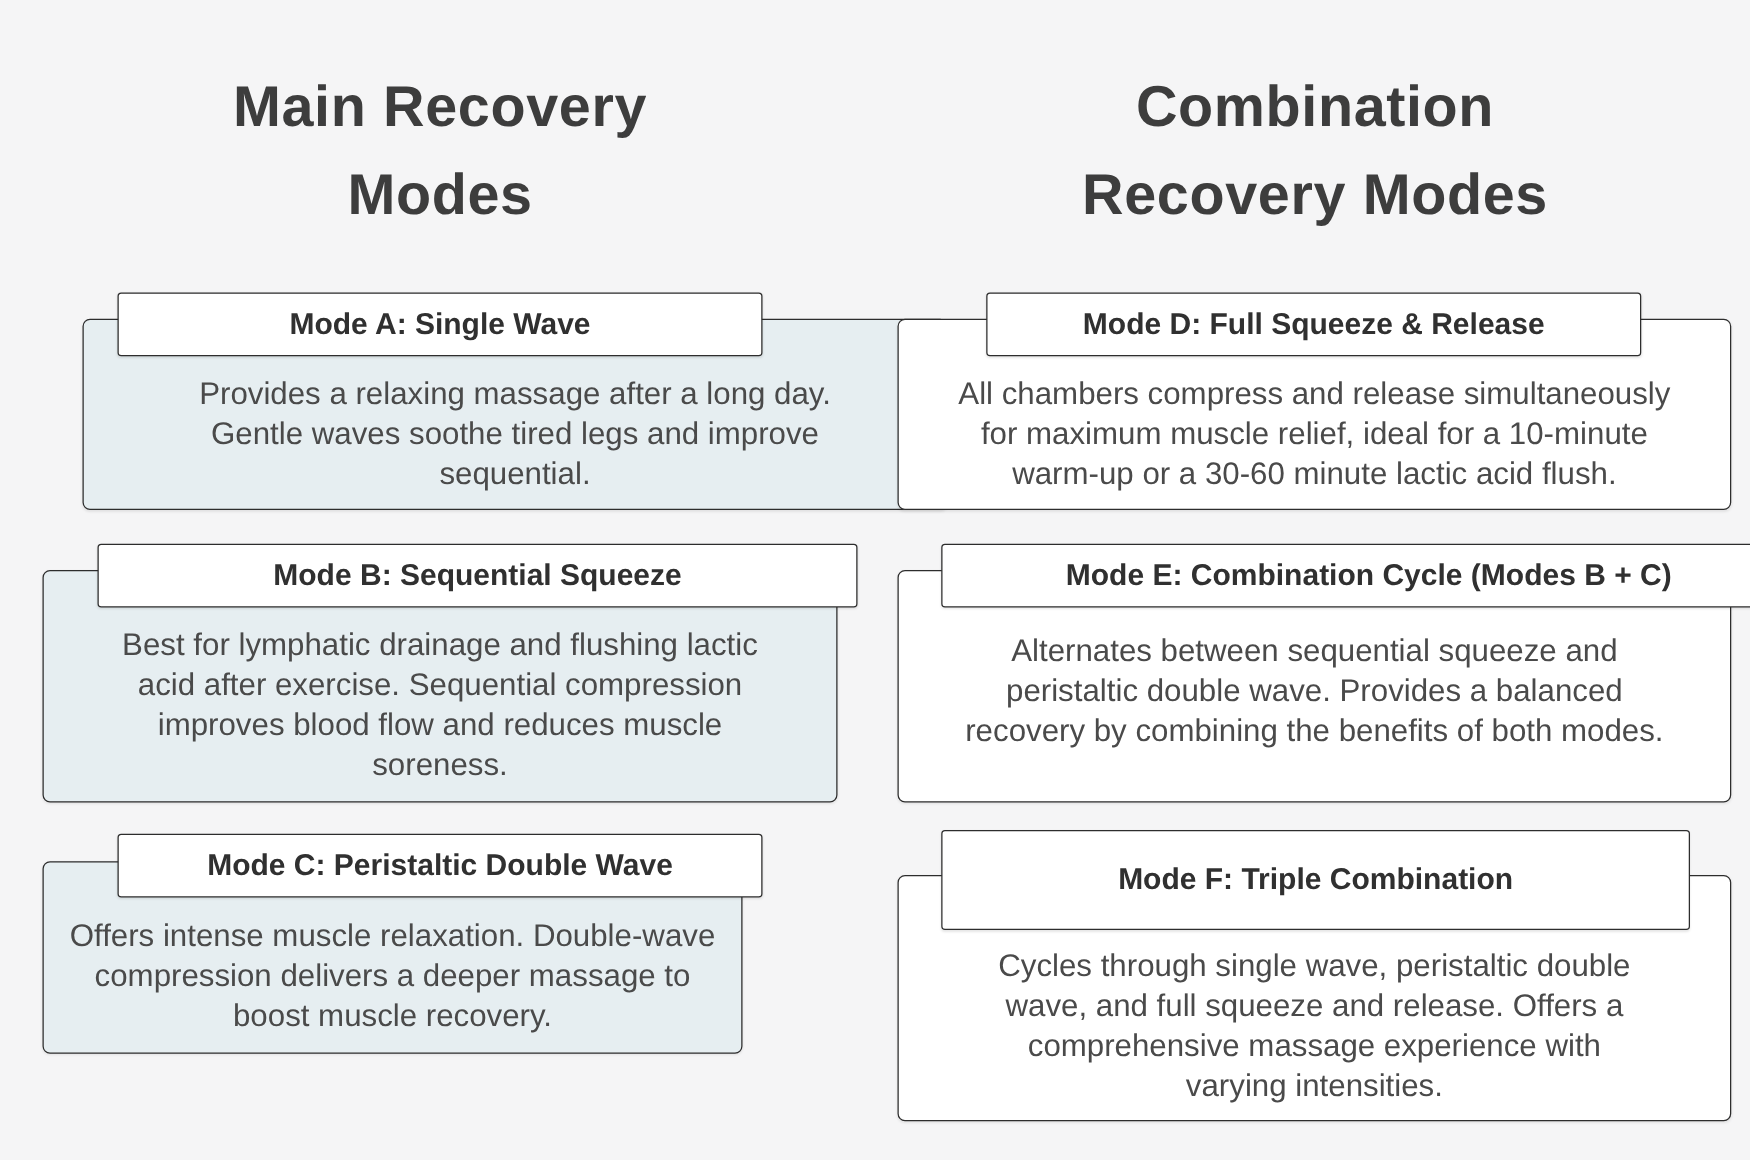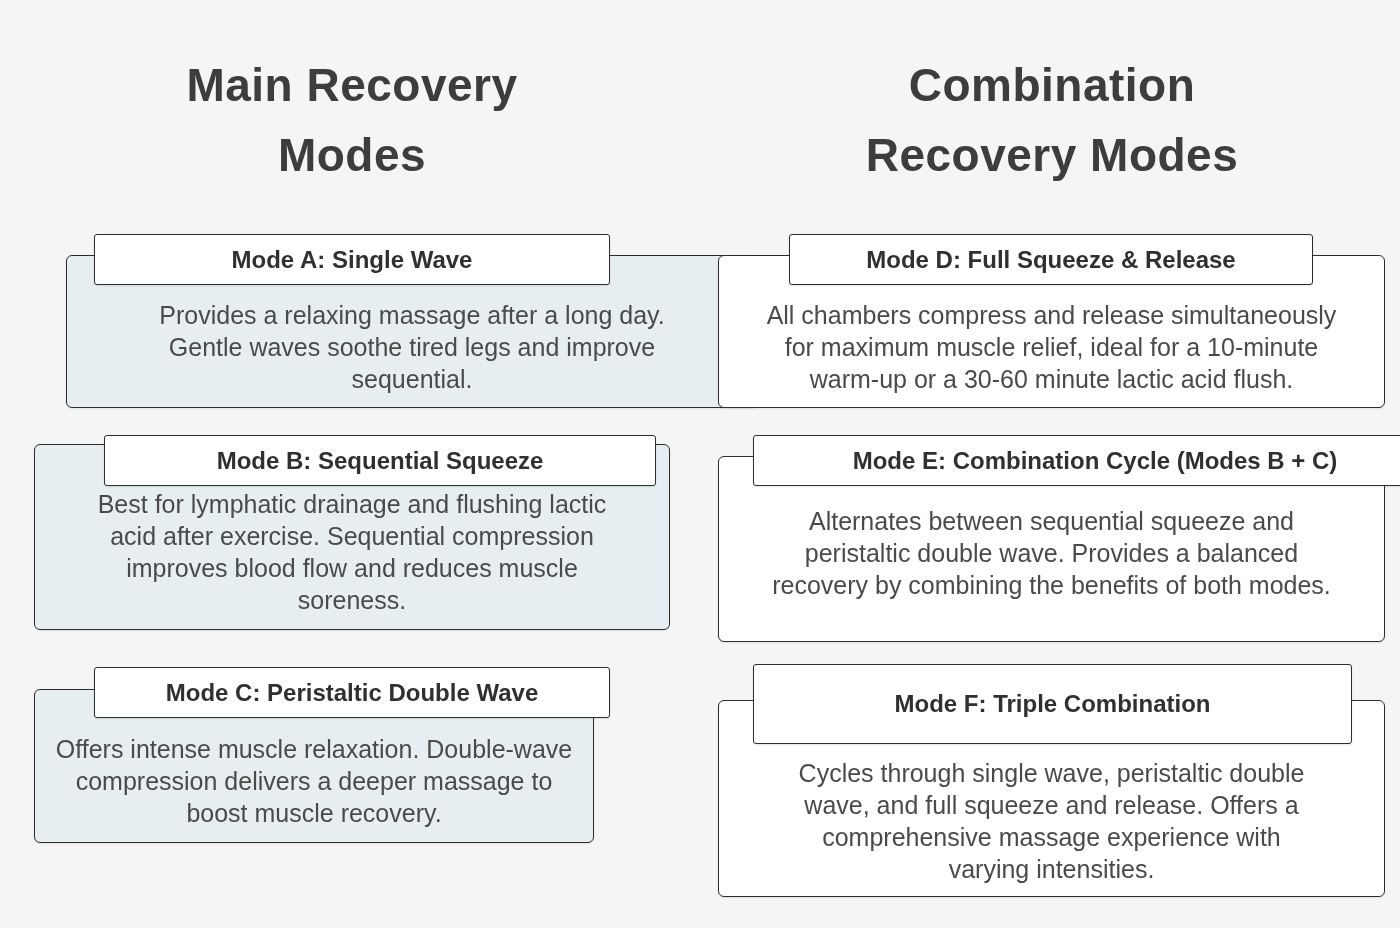--- a/index.html
+++ b/index.html
@@ -68,22 +68,22 @@
     box-sizing: border-box;
     box-shadow: 0 1px 2px rgba(0,0,0,0.08);
   }
   .fill-left  { background: var(--fill-left); }
   .fill-right { background: var(--fill-right); }
 
   
   .card-a .title-box { left: 94px;  top: 234px; width: 516px; height: 51px; }
   .card-a .body-box  { left: 34px;  top: 255px; width: 692px; height: 153px; padding: 30px 18px 0 18px; margin-left: 32px; }
   
-  .card-b .title-box { left: 104px;  top: 435px; width: 552px; height: 51px; }
-  .card-b .body-box  { left: 34px;  top: 444px; width: 636px; height: 186px; padding: 30px 18px 0 18px; }
+  .card-b .title-box { left: 78px;  top: 435px; width: 608px; height: 51px; }
+  .card-b .body-box  { left: 34px;  top: 456px; width: 636px; height: 186px; padding: 30px 18px 0 18px; }
   
   .card-c .title-box { left: 94px;  top: 667px; width: 516px; height: 51px; }
   .card-c .body-box  { left: 34px;  top: 689px; width: 560px; height: 154px; padding: 30px 18px 0 18px; }
   
   .card-d .title-box { left: 789px; top: 234px; width: 524px; height: 51px; }
   .card-d .body-box  { left: 718px; top: 255px; width: 667px; height: 153px; padding: 30px 14px 0 14px; }
   
   .card-e .title-box { left: 753px; top: 435px; width: 684px; height: 51px; }
   .card-e .body-box  { left: 718px; top: 456px; width: 667px; height: 186px; padding: 48px 14px 0 14px; justify-content: flex-start; }
   

